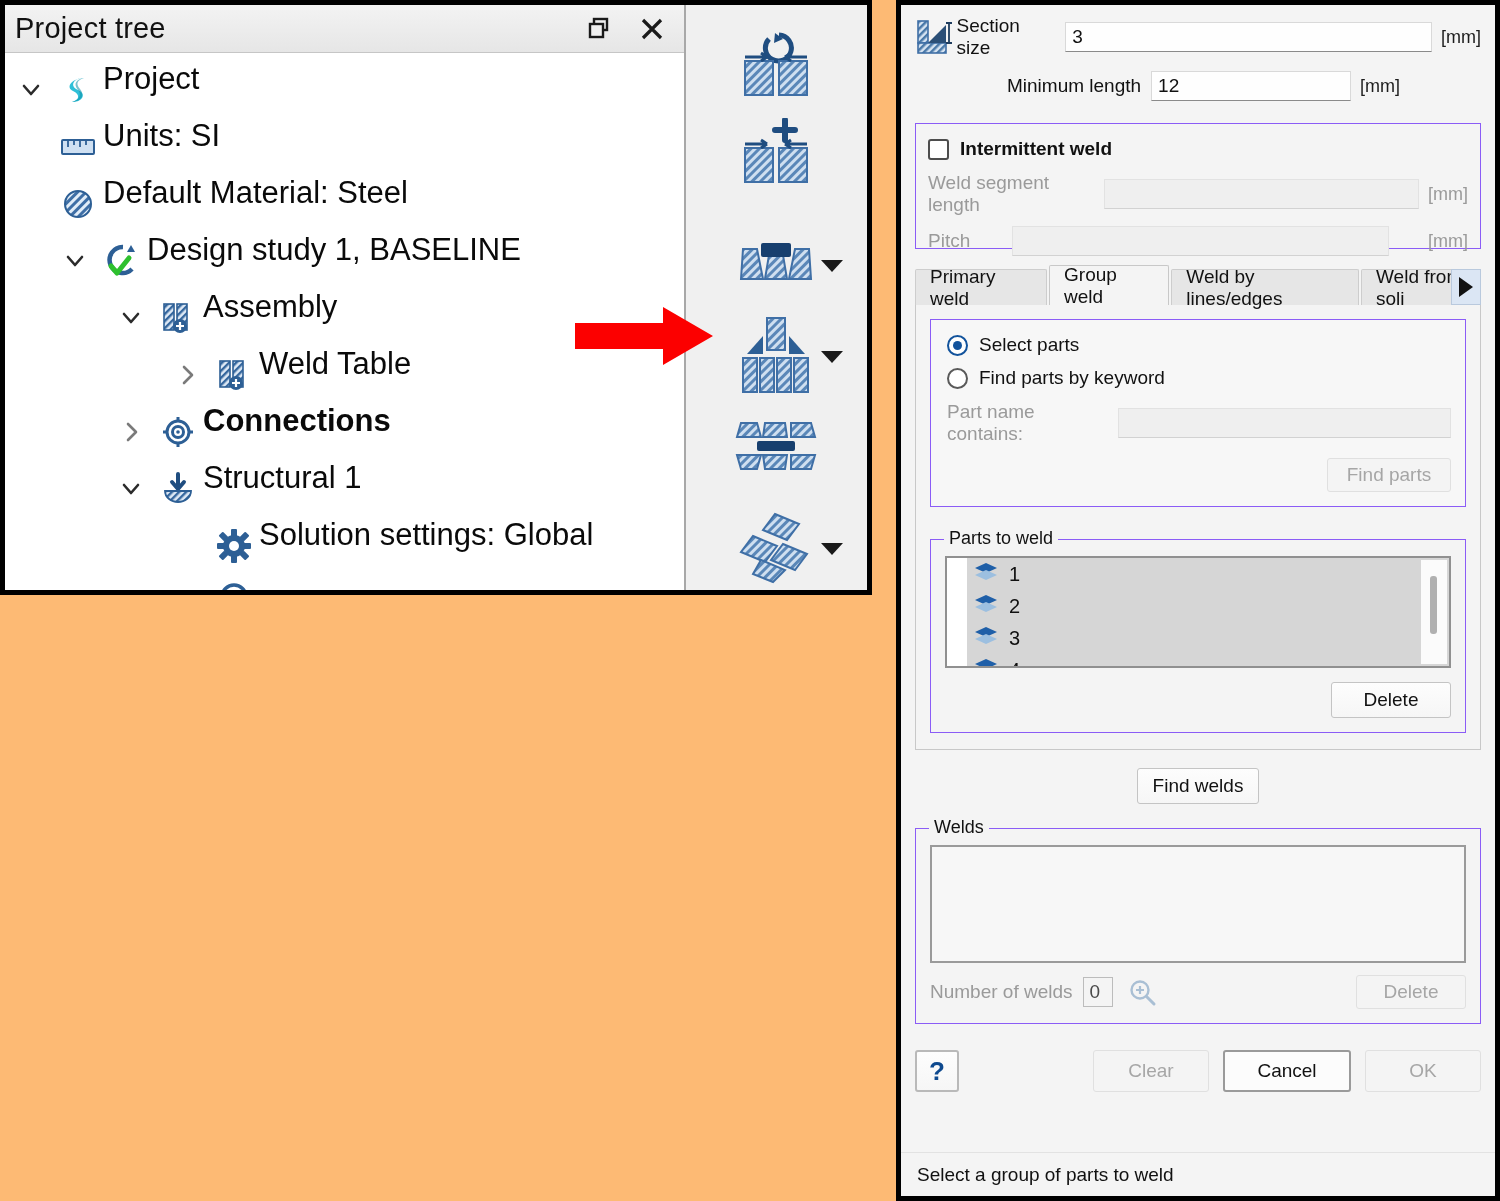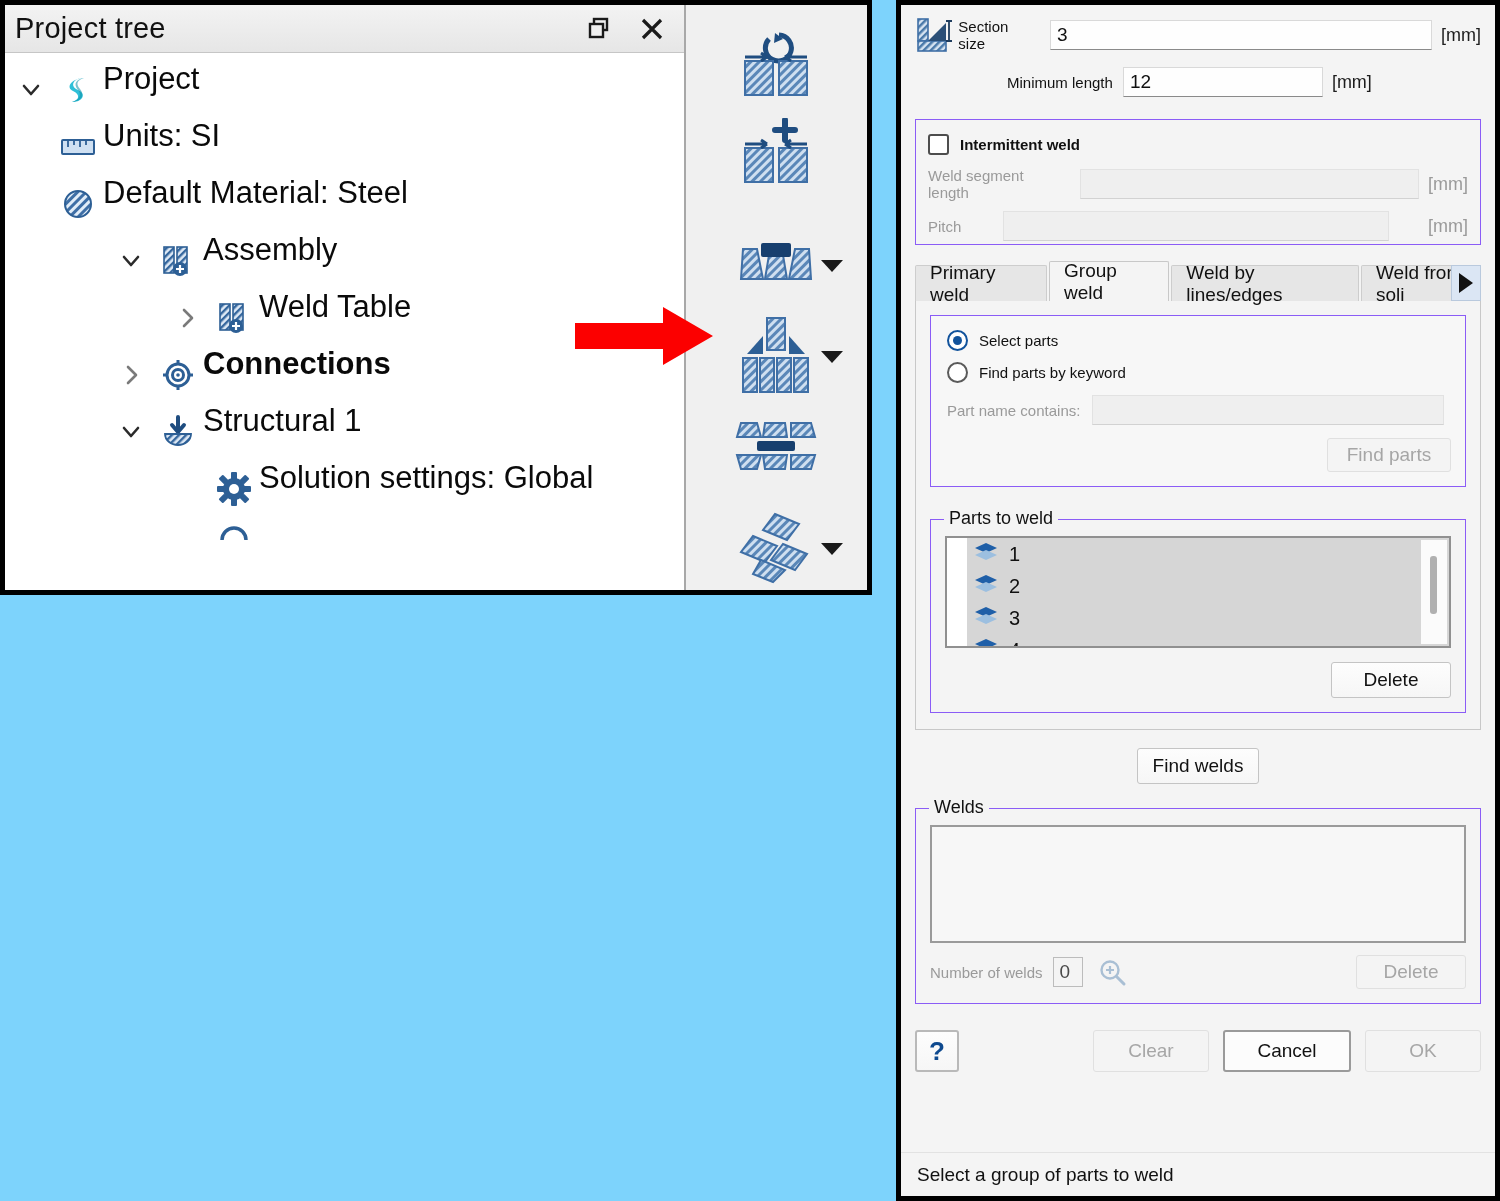--- a/index.html
+++ b/index.html
@@ -3,21 +3,21 @@
 <meta charset="utf-8">
 <style>
   * { box-sizing: border-box; }
   html, body {
     margin: 0; padding: 0;
     width: 1500px; height: 1201px;
     background: #ffffff;
     font-family: "Liberation Sans", sans-serif;
     overflow: hidden;
   }
-  #root { position: relative; width: 1500px; height: 1201px; background: #7dd3fc; }
+  #root { position: relative; width: 1500px; height: 1201px; background: #fdba74; }
 
   
   #project-panel {
     position: absolute; left: 0; top: 0; width: 872px; height: 595px;
     border: 5px solid #000; background: #fff;
   }
   #pt-inner { position: relative; width: 100%; height: 100%; display: flex; }
   #pt-left { position: relative; width: 684px; height: 100%; background: #fff;
              border-right: 2px solid #a8a8a8; display: flex; flex-direction: column; }
 
@@ -67,21 +67,21 @@
   #dlg-titlebar { position: relative; height: 38px; flex: 0 0 38px; background: #f4f4f4;
                   display: flex; align-items: center; padding-left: 12px; }
   #dlg-title { font-size: 19px; color: #5d5d5d; margin-left: 8px; }
   #dlg-close { position: absolute; right: 6px; top: 2px; width: 34px; height: 32px;
                display: flex; align-items: center; justify-content: center;
                color: #777; font-size: 22px; cursor: pointer; }
 
   #dlg-body { flex: 1 1 auto; position: relative; padding: 0 14px; }
 
   .fld-row { display: flex; align-items: center; }
-  .fld-label { font-size: 15px; color: #111; }
+  .fld-label { font-size: 19px; color: #111; }
   .fld-label.dim { color: #9a9a9a; }
   .unit { font-size: 18px; color: #1d1d1d; margin-left: 9px; white-space: nowrap; }
   .unit.dim { color: #9a9a9a; }
 
   .txtinput {
     background: #fefefe; border: 1px solid #d9d9d9; border-bottom: 1px solid #8a8a8a;
     height: 30px; font-size: 19px; color: #111; padding: 0 6px;
     display: flex; align-items: center; font-family: "Liberation Sans", sans-serif;
   }
   .txtinput.disabled { background: #efefef; border: 1px solid #e2e2e2; border-bottom: 1px solid #d2d2d2; }
@@ -197,20 +197,35 @@
                     <rect width="6" height="6" fill="#e2edf8"></rect>
                       <rect width="3" height="6" fill="#3f6fa6"></rect>
                   </pattern>
                 </defs>
                 <ellipse cx="20" cy="20" rx="13" ry="13" fill="url(#hatchA)" stroke="#2d5f95" stroke-width="2"></ellipse>
               </svg>
             </span>
             <span class="t-label">Default Material: Steel</span>
           </div>
 
+          <div class="tree-row ind1" style="padding-left:48px;">
+            <span class="twisty">
+              <svg width="24" height="24" viewBox="0 0 24 24">
+                  <path d="M5 8 L12 16 L19 8" fill="none" stroke="#2b2b2b" stroke-width="2.6" stroke-linecap="round" stroke-linejoin="round"></path>
+                </svg>
+            </span>
+            <span class="t-icon">
+              <svg width="42" height="42" viewBox="0 0 42 42">
+                <path d="M22 7 a13 13 0 1 0 9 22" fill="none" stroke="#2d5f95" stroke-width="4.5"></path>
+                <path d="M30 5 l4 7 -8 0 z" fill="#2d5f95"></path>
+                <path d="M10 26 l6 7 12 -15" fill="none" stroke="#2ec02e" stroke-width="5" stroke-linecap="round" stroke-linejoin="round"></path>
+              </svg>
+            </span>
+            <span class="t-label">Design study 1, BASELINE</span>
+          </div>
 
           <div class="tree-row" style="padding-left:104px;">
             <span class="twisty">
               <svg width="24" height="24" viewBox="0 0 24 24">
                   <path d="M5 8 L12 16 L19 8" fill="none" stroke="#2b2b2b" stroke-width="2.6" stroke-linecap="round" stroke-linejoin="round"></path>
                 </svg>
             </span>
             <span class="t-icon">
               <svg width="40" height="40" viewBox="0 0 40 40">
                 <defs>

